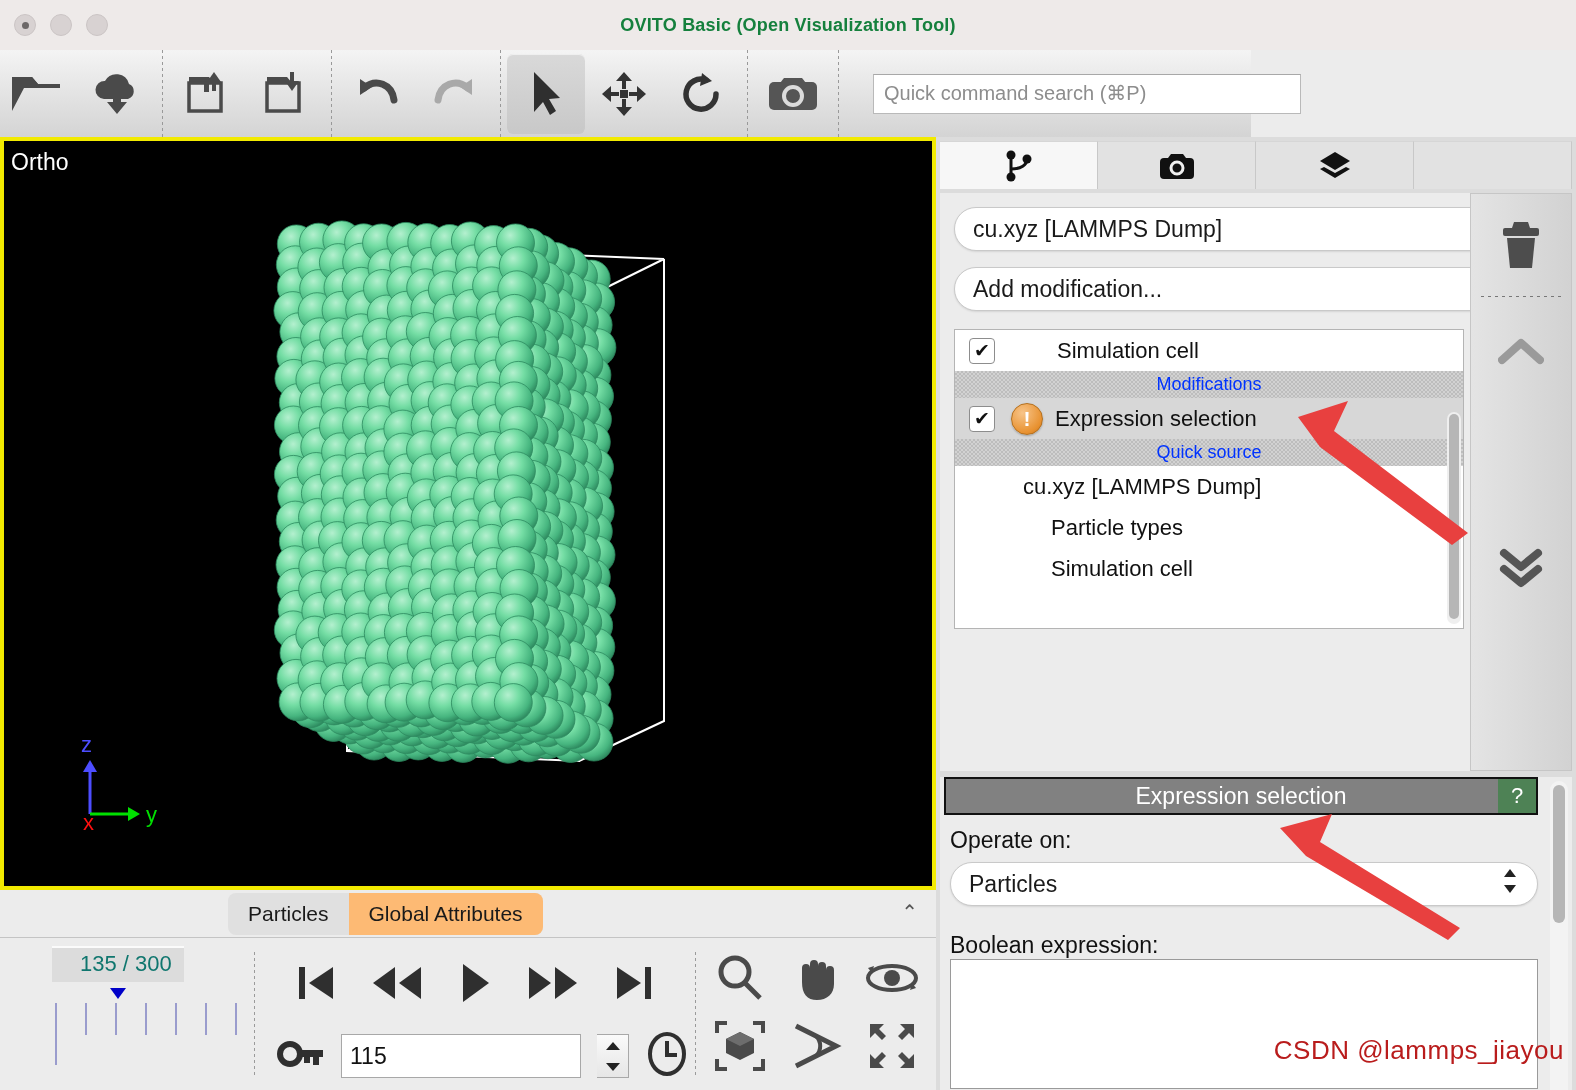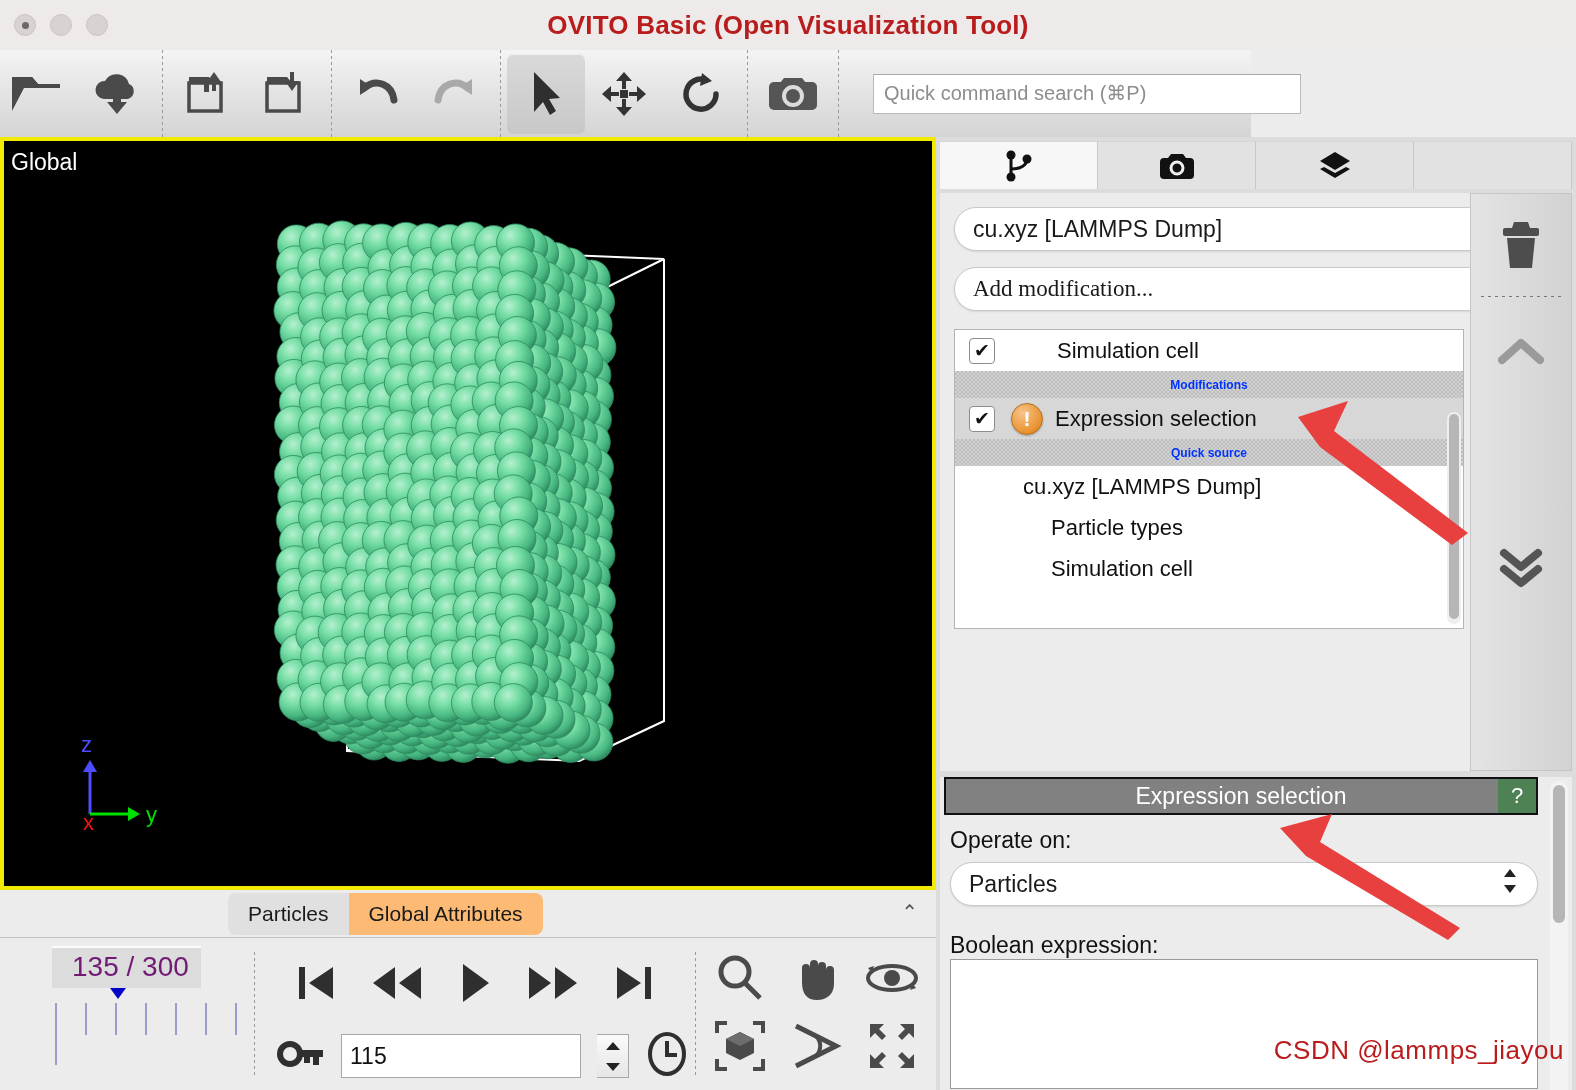--- a/index.html
+++ b/index.html
@@ -19,21 +19,21 @@
   }
   .traffic { display: flex; gap: 14px; margin-left: 14px; }
   .light {
     width: 22px; height: 22px; border-radius: 50%;
     background: #d8d2d2; border: 1px solid #cbc5c5;
     display: flex; align-items: center; justify-content: center;
   }
   .light .dot { width: 7px; height: 7px; border-radius: 50%; background: #6c6868; }
   .win-title {
     position: absolute; left: 0; width: 1576px; text-align: center;
-    font-size: 26px; font-weight: bold; color: #b91c1c;
+    font-size: 18px; font-weight: bold; color: #15803d;
     letter-spacing: 0.2px;
   }
 
   
   .toolbar {
     position: absolute; left: 0; top: 50px; width: 1251px; height: 87px;
     background: linear-gradient(to bottom, #f4f4f4 0%, #e2e2e2 55%, #d4d4d4 100%);
     display: flex; align-items: center;
   }
   .tb-group { display: flex; align-items: center; height: 87px; }
@@ -108,22 +108,22 @@
   
   .animbar {
     position: absolute; left: 0; top: 938px; width: 936px; height: 152px;
     background: #ececec;
     display: flex;
   }
   .tl-section { position: relative; width: 254px; height: 152px; }
   .tl-badge {
     position: absolute; left: 52px; top: 8px;
     background: #dcdcdc; border-top: 2px solid #fbfbfb;
-    padding: 3px 12px 5px 20px;
-    font-size: 28px; color: #701a75;
+    padding: 3px 12px 5px 28px;
+    font-size: 22px; color: #0f766e;
   }
   .tl-ruler { position: absolute; left: 52px; top: 57px; }
   .tl-marker {
     position: absolute; left: 110px; top: 50px;
     width: 0; height: 0;
     border-left: 8px solid transparent; border-right: 8px solid transparent;
     border-top: 11px solid #0000c8;
   }
   .vsep {
     width: 1px; align-self: stretch; margin: 14px 0;
@@ -213,28 +213,27 @@
   }
   .pl-row .cb {
     width: 26px; height: 26px; margin-left: 14px;
     background: #fff; border: 1px solid #8d8d8d; border-radius: 4px;
     display: flex; align-items: center; justify-content: center;
     font-size: 19px; color: #111; line-height: 1;
   }
   .pl-row.sel { background: #d7d7d7; }
   .pl-header {
     height: 27px; display: flex; align-items: center; justify-content: center;
-    font-size: 12px; color: #0033ff;
+    font-size: 18px; color: #0033ff;
     background-color: #d2d2d2;
     background-image:
       linear-gradient(45deg, #bdbdbd 25%, transparent 25%, transparent 75%, #bdbdbd 75%),
       linear-gradient(45deg, #bdbdbd 25%, transparent 25%, transparent 75%, #bdbdbd 75%);
     background-size: 4px 4px;
     background-position: 0 0, 2px 2px;
-    font-weight: bold;
   }
   .warn-ico {
     width: 32px; height: 32px; border-radius: 50%;
     background: radial-gradient(circle at 35% 30%, #f7c489, #e8912f 70%, #c06f1c);
     border: 1px solid #b4701e;
     display: flex; align-items: center; justify-content: center;
     color: #fff; font-weight: bold; font-size: 21px; line-height: 1;
     margin-left: 16px;
     box-shadow: 0 1px 2px rgba(0,0,0,0.25);
   }
@@ -417,21 +416,21 @@
         </span>
       </div>
       <div class="tb-sep"></div>
     </div>
     <div class="search-wrap">
       <input class="search-input" type="text" placeholder="Quick command search (⌘P)" style="">
     </div>
   </div>
 
   <div class="viewport">
-    <div class="ortho-label">Global</div>
+    <div class="ortho-label">Ortho</div>
 
     <svg class="cell-wire" width="928" height="745" viewBox="0 0 928 745">
       <g stroke="#ffffff" stroke-width="2" fill="none">
         <path d="M343 145 L343 610 L575 620 L575 160 Z"></path>
         <path d="M343 145 L420 108 L660 118 L575 160"></path>
         <path d="M660 118 L660 580 L575 620"></path>
         <path d="M420 108 L420 568 L343 610"></path>
       </g>
     </svg>
 
@@ -1405,21 +1404,21 @@
               </svg>
           </span>
         </div>
         <div class="kebab">
           <i></i>
             <i></i>
             <i></i>
         </div>
       </div>
 
-      <div style="margin:16px 56px 0 14px;font-family:Liberation Serif, serif;">
+      <div style="margin:16px 56px 0 14px;">
         <div class="combo">
           <span>Add modification...</span>
           <span class="arrows">
             <svg width="18" height="26" viewBox="0 0 18 26">
                 <path d="M9 1l6 8H3Z" fill="#222"></path>
                 <path d="M9 25l-6-8h12Z" fill="#222"></path>
               </svg>
           </span>
         </div>
       </div>

